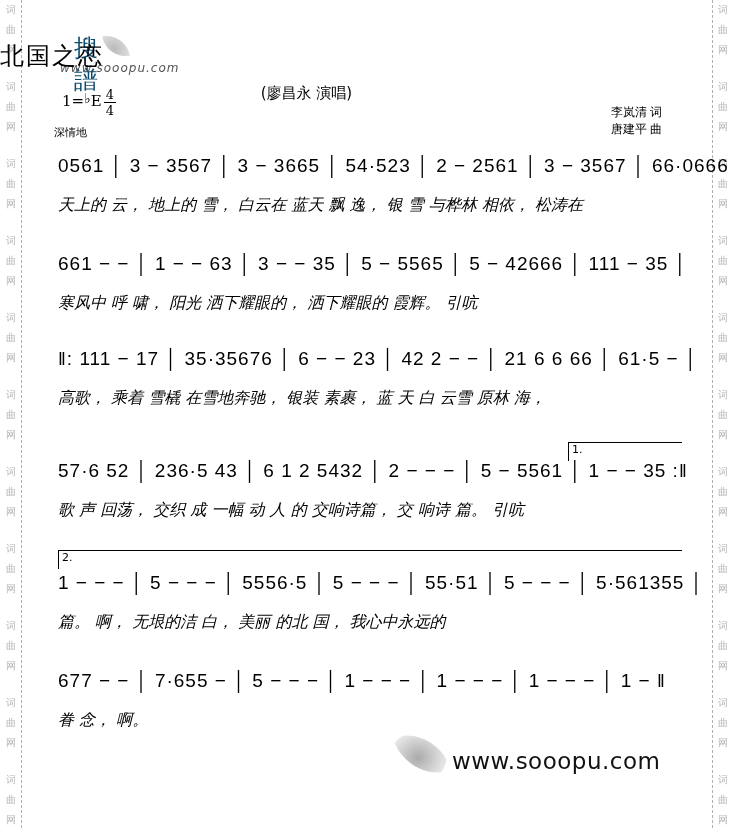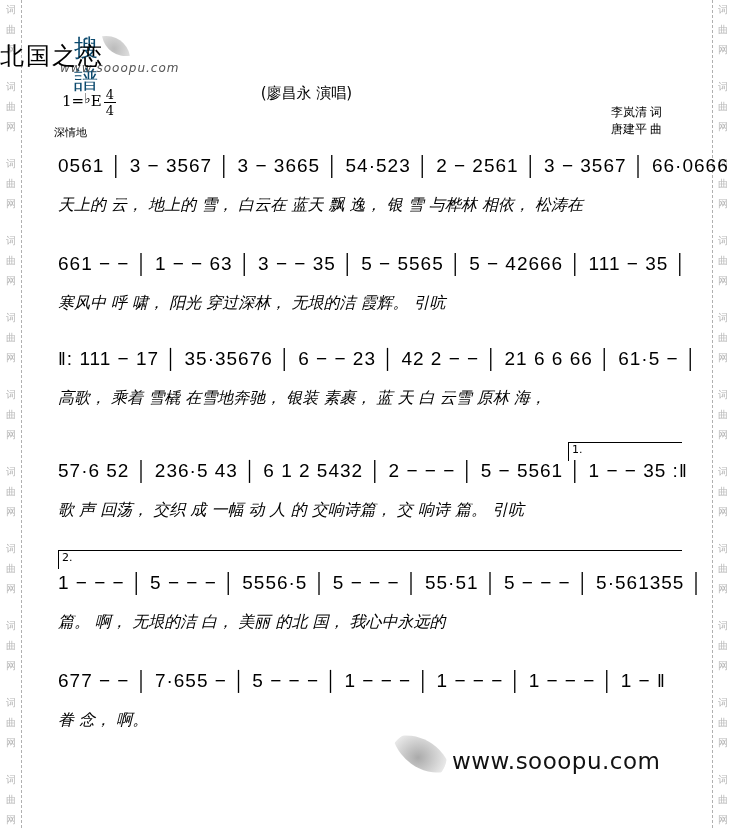--- a/index.html
+++ b/index.html
@@ -158,21 +158,21 @@
   <div>唐建平 曲</div>
 </div>
 
 <div class="line" style="top:155px;">
   <div class="notes">0561 │ 3 − 3567 │ 3 − 3665 │ 54·523 │ 2 − 2561 │ 3 − 3567 │ 66·0666 │</div>
   <div class="lyrics">天上的 云，   地上的 雪，    白云在 蓝天 飘      逸，    银     雪      与桦林  相依，  松涛在</div>
 </div>
 
 <div class="line" style="top:253px;">
   <div class="notes">661 − − │ 1 − − 63 │ 3 − − 35 │ 5 − 5565 │ 5 − 42666 │ 111 − 35 │</div>
-  <div class="lyrics">寒风中                     呼   啸，        阳光       穿过深林，      无垠的洁  霞辉。     引吭</div>
+  <div class="lyrics">寒风中                     呼   啸，        阳光       洒下耀眼的，      洒下耀眼的  霞辉。     引吭</div>
 </div>
 
 <div class="line" style="top:348px;">
   <div class="notes">‖: 111 − 17 │ 35·35676 │ 6 − − 23 │ 42 2 − − │ 21 6 6 66 │ 61·5 − │</div>
   <div class="lyrics">高歌，       乘着  雪橇  在雪地奔驰，          银装  素裹，                   蓝 天 白 云雪  原林  海，</div>
 </div>
 
 <div class="line" style="top:460px;">
   <div class="volta" style="left:510px; top:-18px; width:110px;">1.</div>
   <div class="notes">57·6 52 │ 236·5 43 │ 6 1 2 5432 │ 2 − − − │ 5 − 5561 │ 1 − − 35 :‖</div>

